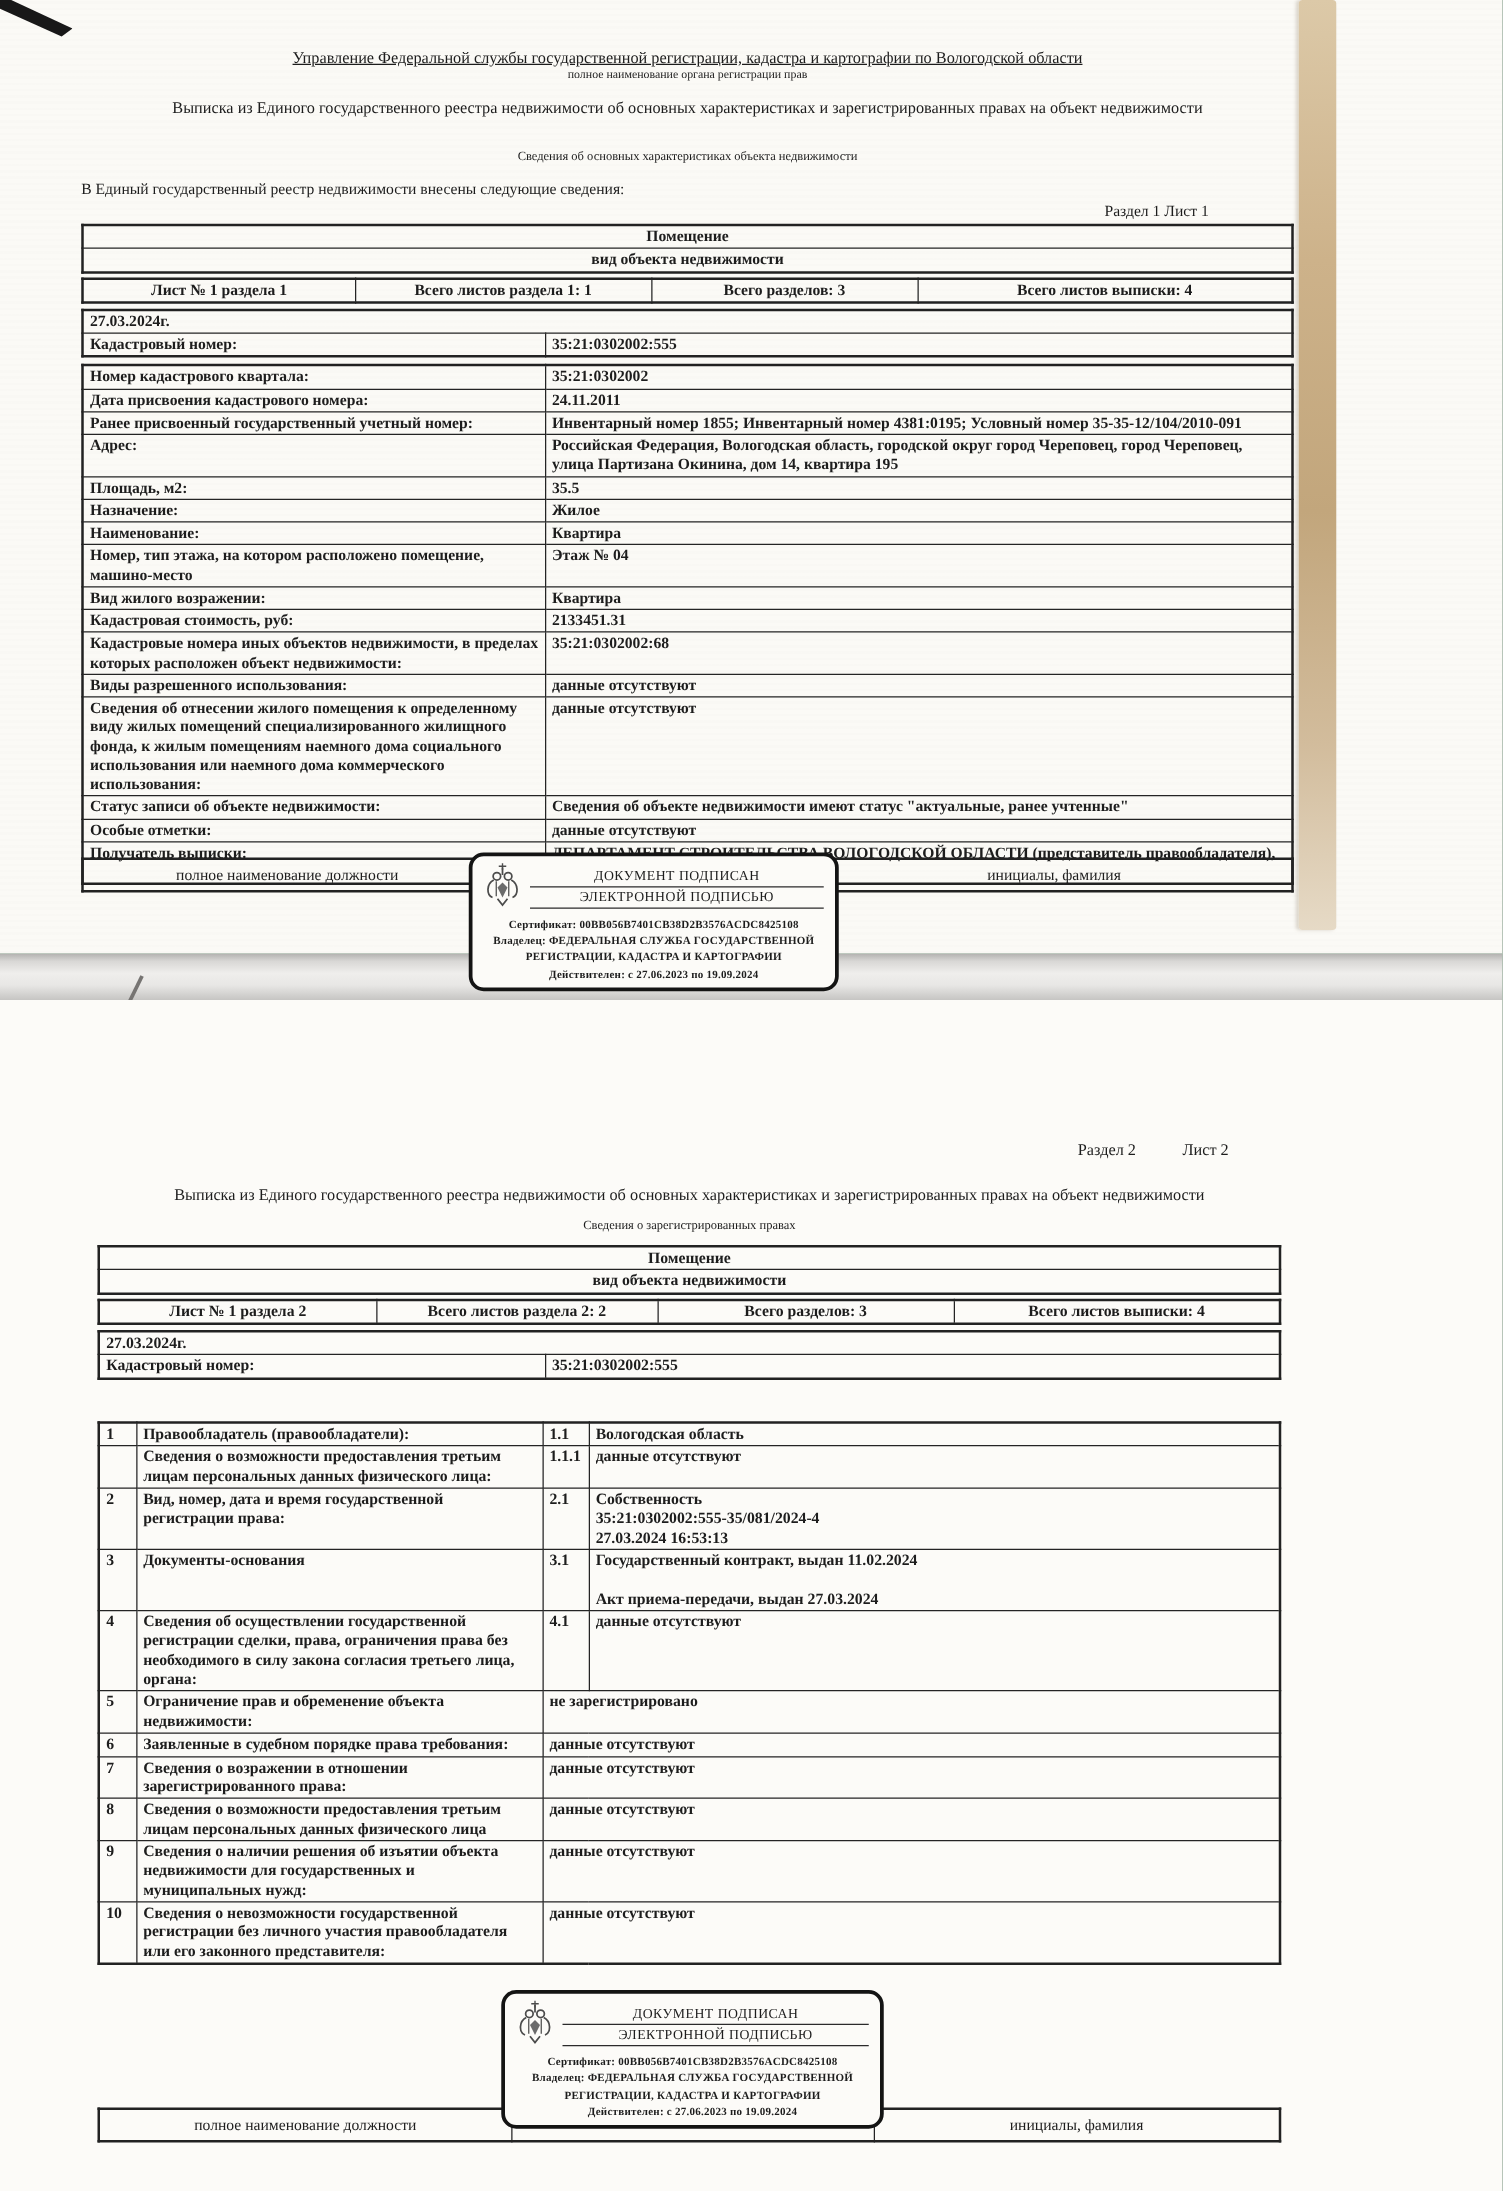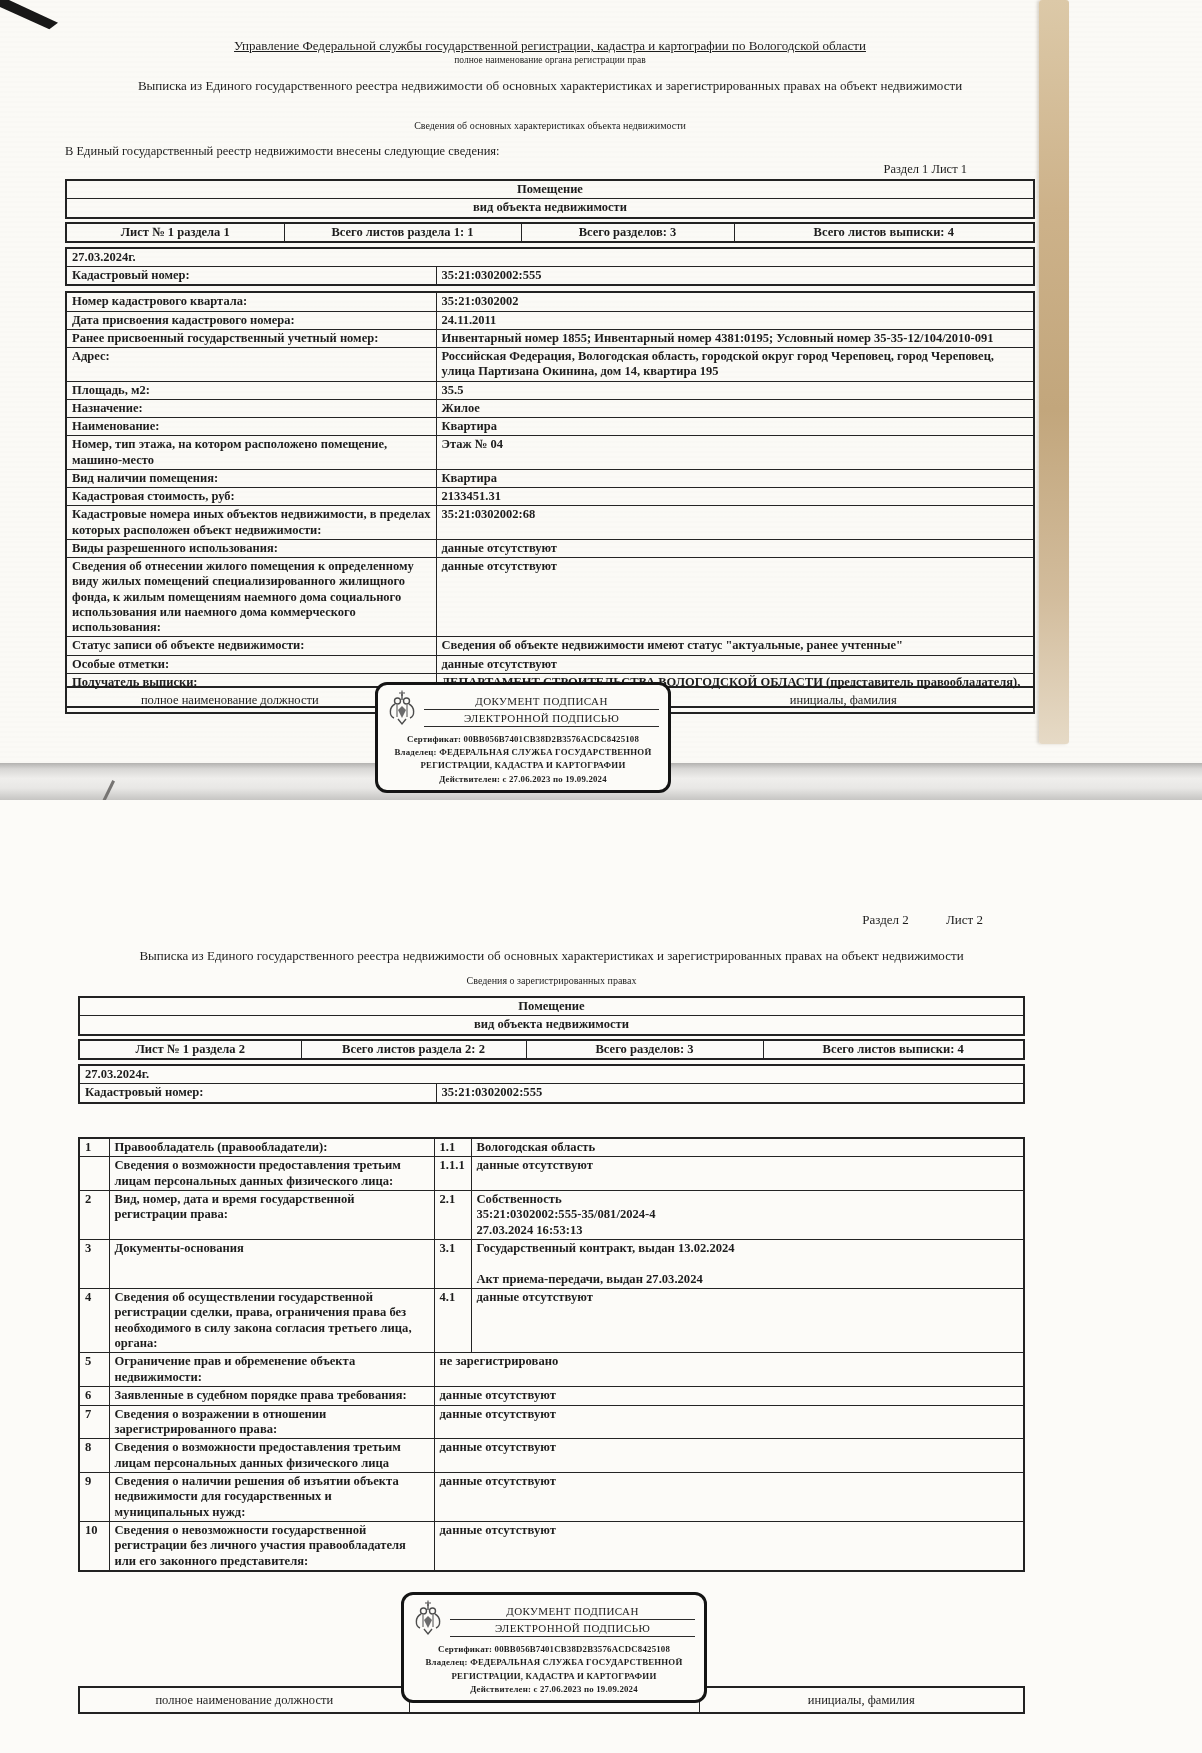--- a/index.html
+++ b/index.html
@@ -148,21 +148,21 @@
             </tr>
         <tr>
               <td>Наименование:</td>
               <td class="pre">Квартира</td>
             </tr>
         <tr>
               <td>Номер, тип этажа, на котором расположено помещение, машино-место</td>
               <td class="pre">Этаж № 04</td>
             </tr>
         <tr>
-              <td>Вид наличии помещения:</td>
+              <td>Вид жилого возражении:</td>
               <td class="pre">Квартира</td>
             </tr>
         <tr>
               <td>Кадастровая стоимость, руб:</td>
               <td class="pre">2133451.31</td>
             </tr>
         <tr>
               <td>Кадастровые номера иных объектов недвижимости, в пределах которых расположен объект недвижимости:</td>
               <td class="pre">35:21:0302002:68</td>
             </tr>
@@ -317,21 +317,21 @@
           <td>Вид, номер, дата и время государственной регистрации права:</td>
           <td>2.1</td>
           <td class="pre">Собственность
 35:21:0302002:555-35/081/2024-4
 27.03.2024 16:53:13</td>
         </tr>
         <tr>
           <td>3</td>
           <td>Документы-основания</td>
           <td>3.1</td>
-          <td class="pre">Государственный контракт, выдан 13.02.2024
+          <td class="pre">Государственный контракт, выдан 11.02.2024
 
 Акт приема-передачи, выдан 27.03.2024</td>
         </tr>
         <tr>
           <td>4</td>
           <td>Сведения об осуществлении государственной регистрации сделки, права, ограничения права без необходимого в силу закона согласия третьего лица, органа:</td>
           <td>4.1</td>
           <td class="pre">данные отсутствуют</td>
         </tr>
         <tr>

